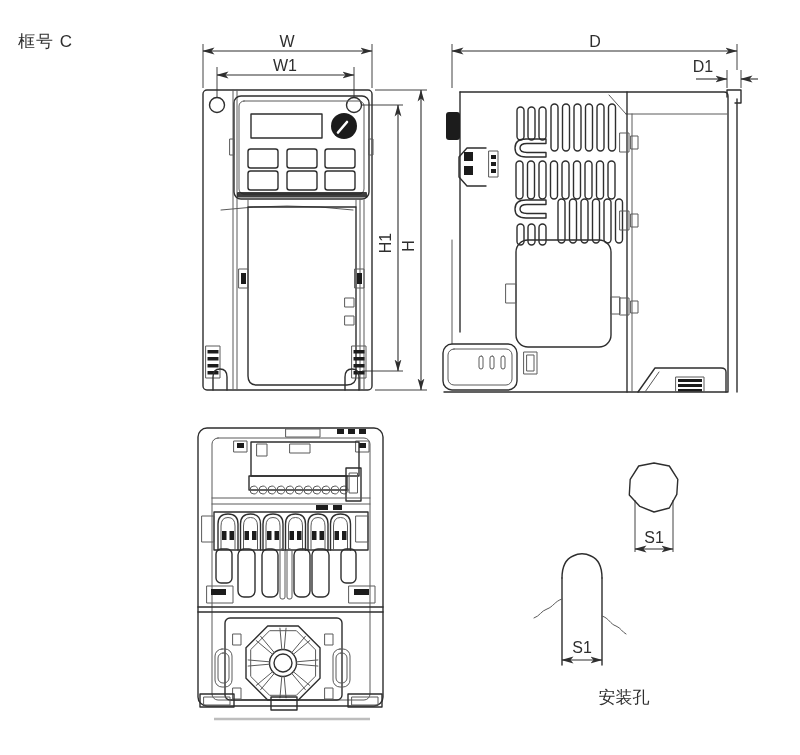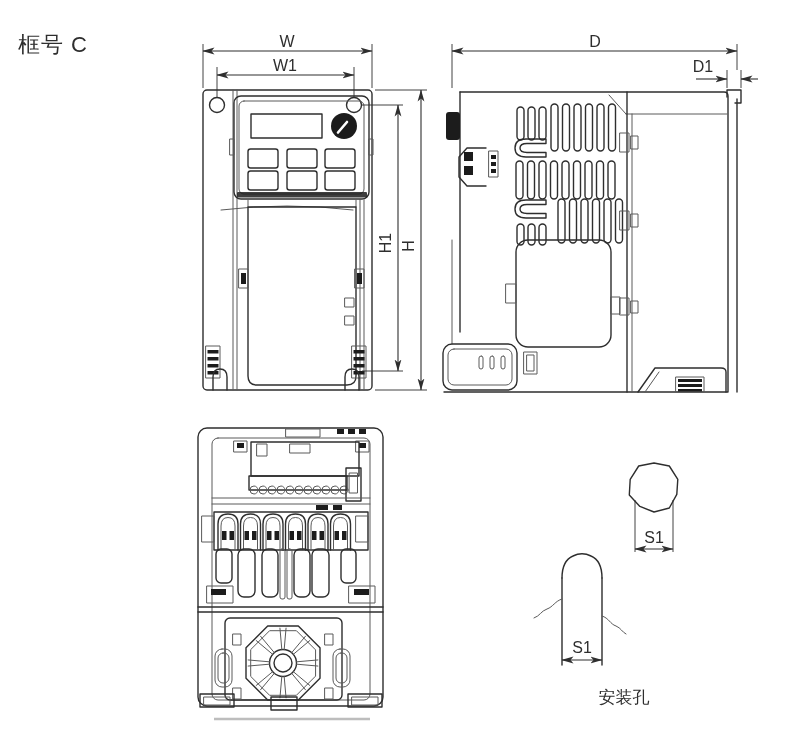--- a/index.html
+++ b/index.html
@@ -1,20 +1,20 @@
 <!DOCTYPE html>
 <html style="--line: #2e2e2e; --line-soft: #5a5a5a; --fill-dark: #1c1c1c; --shadow: #bdbdbd; --bg: #ffffff;"><head>
 <meta charset="utf-8">
 <style>
   :root{ --line:#2e2e2e; --line-soft:#5a5a5a; --fill-dark:#1c1c1c; --shadow:#bdbdbd; --bg:#ffffff; }
   *{box-sizing:border-box}
   html,body{margin:0;padding:0;background:var(--bg);}
   #stage{position:relative;width:800px;height:755px;background:var(--bg);overflow:hidden;
          font-family:"Liberation Sans",sans-serif;}
-  #frame-label{position:absolute;left:18px;top:30px;font-size:22px;color:var(--line);
+  #frame-label{position:absolute;left:18px;top:30px;font-size:17px;color:var(--line);
                letter-spacing:1px;font-weight:500;}
   svg{position:absolute;left:0;top:0;}
   .ln{fill:none;stroke:var(--line);stroke-width:1.4;stroke-linecap:round;stroke-linejoin:round}
   .ln2{fill:none;stroke:var(--line-soft);stroke-width:1;stroke-linecap:round;stroke-linejoin:round}
   .dk{fill:var(--fill-dark);stroke:none}
   .dim{fill:none;stroke:var(--line);stroke-width:1.1}
   .ext{fill:none;stroke:var(--line);stroke-width:.9}
   .lbl{font-family:"Liberation Sans",sans-serif;font-size:16px;fill:var(--line)}
   .cjk{font-size:17px}
   .shadow{stroke:var(--shadow);stroke-width:2.5;fill:none}

